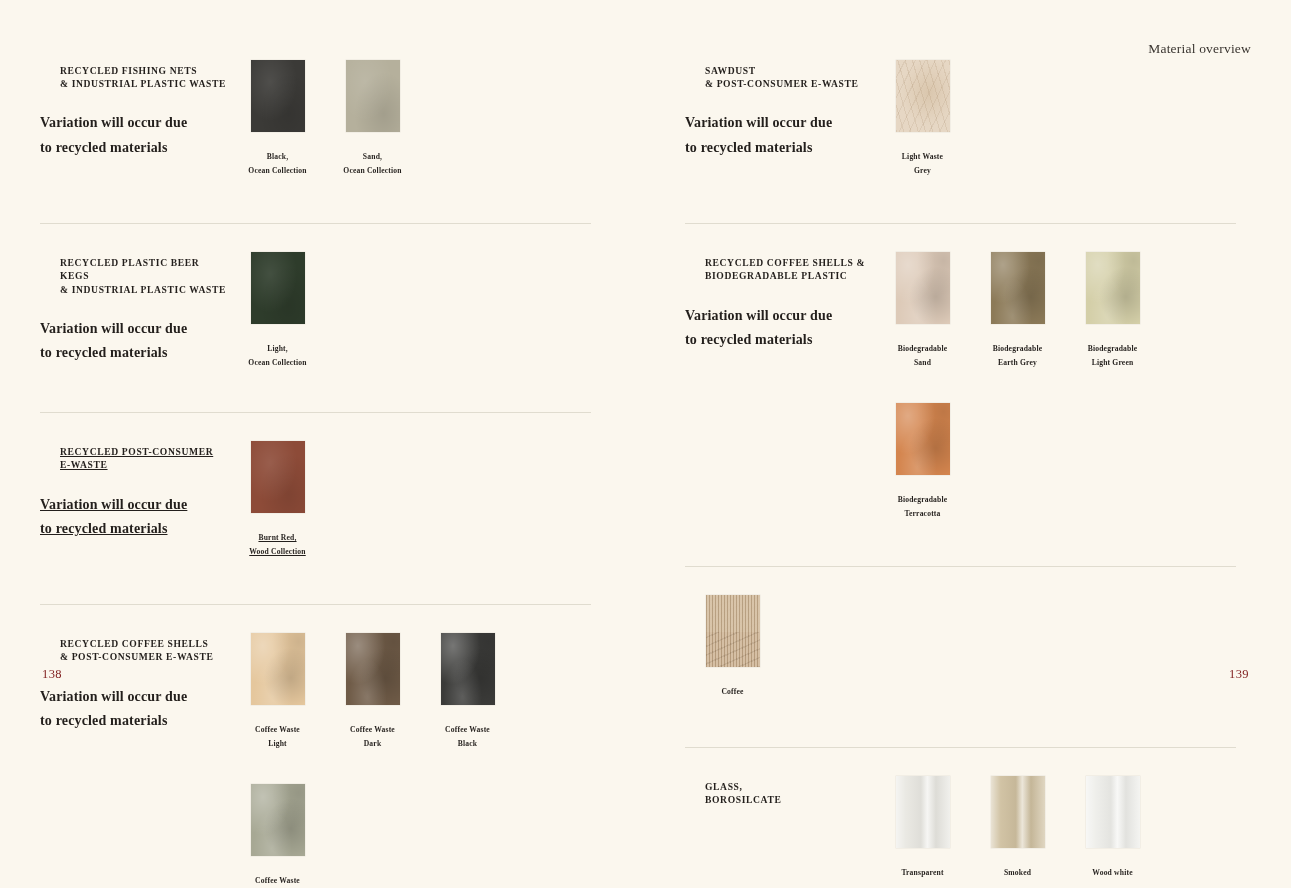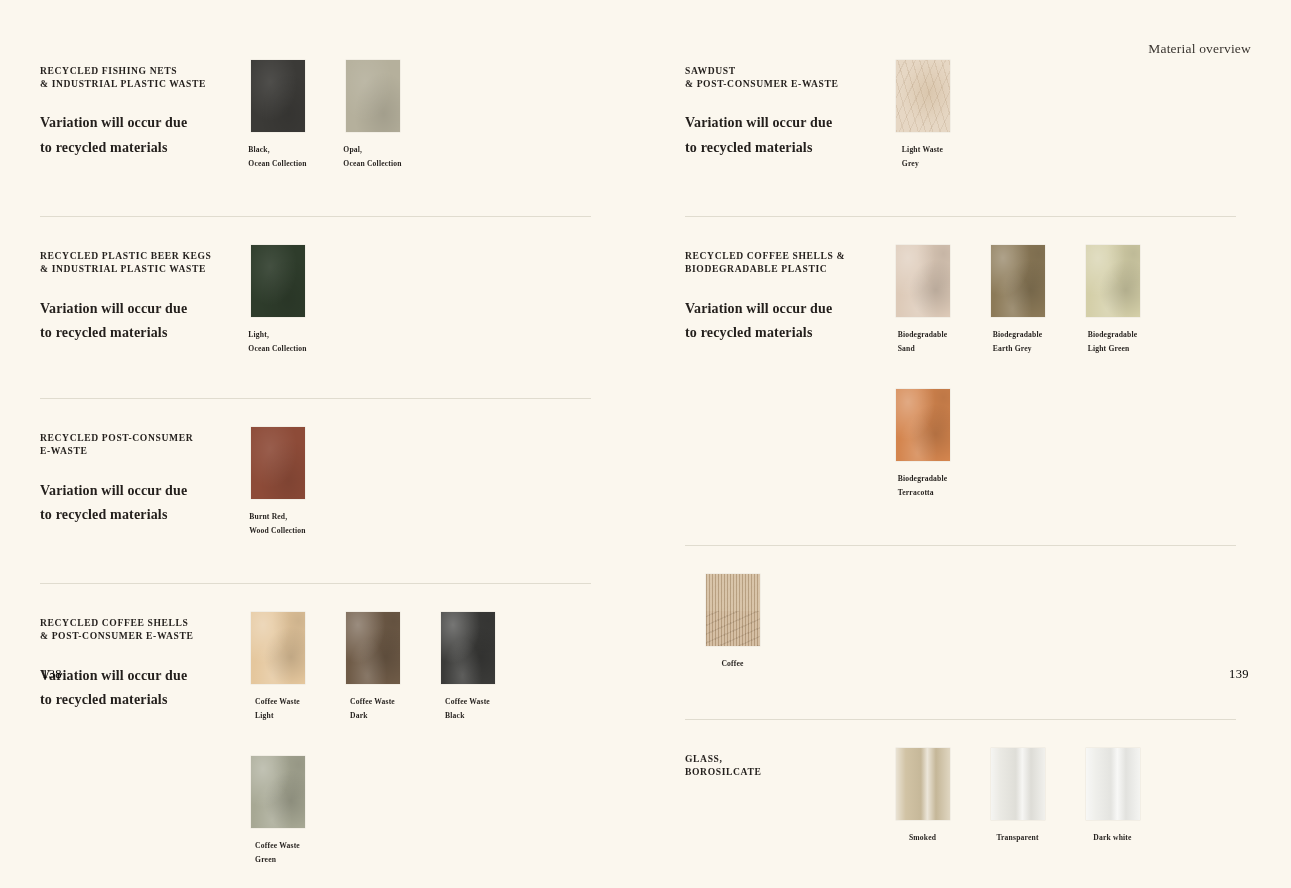--- a/index.html
+++ b/index.html
@@ -24,21 +24,21 @@
     font-weight:400;
     letter-spacing:.2px;
     color:#3a3530;
   }
 
   
   .folio {
     position:absolute;
     bottom:30px;
     font-size:12.5px;
-    color:#000000;
+    color:#7f1d1d;
     letter-spacing:.4px;
   }
   .folio-left  { left:42px; }
   .folio-right { right:42px; }
 
   
   .columns {
     position:absolute;
     top:0; left:0;
     width:1291px; height:888px;
@@ -71,20 +71,21 @@
   }
   .heading {
     font-family:"Liberation Serif", serif;
     font-weight:700;
     font-size:9.6px;
     letter-spacing:.62px;
     line-height:1.38;
     text-transform:uppercase;
     color:#231f1c;
     white-space:pre-line;
+    margin-left:20px;
   }
   .variation {
     margin-top:21px;
     font-family:"Liberation Serif", serif;
     font-weight:700;
     font-size:14px;
     letter-spacing:.16px;
     line-height:1.72;
     color:#231f1c;
     white-space:pre-line;
@@ -104,27 +105,27 @@
     align-items:center;
   }
   .swatch-chip {
     width:54px;
     height:72px;
     position:relative;
     overflow:hidden;
     box-shadow:0 0 0 0.5px rgba(0,0,0,0.07);
   }
   .swatch-label {
-    margin-top:11px;
+    margin-top:18px;
     font-family:"Liberation Serif", serif;
     font-weight:700;
     font-size:7.6px;
     letter-spacing:.18px;
     line-height:1.78;
-    text-align:left;
+    text-align:center;
     color:#231f1c;
     white-space:pre-line;
   }
   
   .swatches .swatch-cell.row2 { margin-top:34px; }
 </style>
 </head>
 <body>
 
 <div class="page">
@@ -142,21 +143,21 @@
 to recycled materials</div>
             </div>
             <div class="swatches">
               <div class="swatch-cell">
                 <div class="swatch-chip" style="background-color:#3b3a37;background-image:radial-gradient(ellipse at 35% 30%, rgba(255,255,255,.10), rgba(255,255,255,0) 55%),radial-gradient(ellipse at 70% 75%, rgba(0,0,0,.10), rgba(0,0,0,0) 55%);"></div>
                 <div class="swatch-label">Black,
 Ocean Collection</div>
               </div>
               <div class="swatch-cell">
                 <div class="swatch-chip" style="background-color:#b5b09c;background-image:radial-gradient(ellipse at 35% 30%, rgba(255,255,255,.10), rgba(255,255,255,0) 55%),radial-gradient(ellipse at 70% 75%, rgba(0,0,0,.10), rgba(0,0,0,0) 55%);"></div>
-                <div class="swatch-label">Opal,
+                <div class="swatch-label">Sand,
 Ocean Collection</div>
               </div>
             </div>
           </div>
         </div>
         <div class="section" style="margin-bottom: 43px;">
           <div class="divider" style="background: rgb(224, 220, 207); margin-bottom: 28px;"></div>
           <div class="section-body">
             <div class="section-text">
               <div class="heading">RECYCLED PLASTIC BEER KEGS
@@ -166,21 +167,21 @@
             </div>
             <div class="swatches">
               <div class="swatch-cell">
                 <div class="swatch-chip" style="background-color:#2e3c2b;background-image:radial-gradient(ellipse at 35% 30%, rgba(255,255,255,.10), rgba(255,255,255,0) 55%),radial-gradient(ellipse at 70% 75%, rgba(0,0,0,.10), rgba(0,0,0,0) 55%);"></div>
                 <div class="swatch-label">Light,
 Ocean Collection</div>
               </div>
             </div>
           </div>
         </div>
-        <div class="section" style="margin-bottom: 46px;">
+        <div class="section" style="margin-bottom: 46px; text-decoration: underline;">
           <div class="divider" style="background: rgb(224, 220, 207); margin-bottom: 28px;"></div>
           <div class="section-body">
             <div class="section-text">
               <div class="heading">RECYCLED POST-CONSUMER
 E-WASTE</div>
               <div class="variation">Variation will occur due
 to recycled materials</div>
             </div>
             <div class="swatches">
               <div class="swatch-cell">
@@ -289,30 +290,30 @@
         </div>
         <div class="section" style="margin-bottom: 34px;">
           <div class="divider" style="background: rgb(224, 220, 207); margin-bottom: 28px;"></div>
           <div class="section-body">
             <div class="section-text">
               <div class="heading">GLASS,
 BOROSILCATE</div>
             </div>
             <div class="swatches">
               <div class="swatch-cell">
+                <div class="swatch-chip" style="background-color:#e9e8e2;background-image:linear-gradient(90deg, rgba(255,255,255,.55) 0%, rgba(255,255,255,.05) 18%, rgba(0,0,0,.045) 46%, rgba(255,255,255,.60) 58%, rgba(0,0,0,.05) 74%, rgba(255,255,255,.35) 100%);"></div>
+                <div class="swatch-label">Transparent</div>
+              </div>
+              <div class="swatch-cell">
                 <div class="swatch-chip" style="background-color:#cfc0a0;background-image:linear-gradient(90deg, rgba(255,255,255,.55) 0%, rgba(255,255,255,.05) 18%, rgba(0,0,0,.045) 46%, rgba(255,255,255,.60) 58%, rgba(0,0,0,.05) 74%, rgba(255,255,255,.35) 100%);"></div>
                 <div class="swatch-label">Smoked</div>
               </div>
               <div class="swatch-cell">
-                <div class="swatch-chip" style="background-color:#e9e8e2;background-image:linear-gradient(90deg, rgba(255,255,255,.55) 0%, rgba(255,255,255,.05) 18%, rgba(0,0,0,.045) 46%, rgba(255,255,255,.60) 58%, rgba(0,0,0,.05) 74%, rgba(255,255,255,.35) 100%);"></div>
-                <div class="swatch-label">Transparent</div>
-              </div>
-              <div class="swatch-cell">
                 <div class="swatch-chip" style="background-color:#eeeeea;background-image:linear-gradient(90deg, rgba(255,255,255,.55) 0%, rgba(255,255,255,.05) 18%, rgba(0,0,0,.045) 46%, rgba(255,255,255,.60) 58%, rgba(0,0,0,.05) 74%, rgba(255,255,255,.35) 100%);"></div>
-                <div class="swatch-label">Dark white</div>
+                <div class="swatch-label">Wood white</div>
               </div>
             </div>
           </div>
         </div>
       </div>
   </div>
 
   <div class="folio folio-left">138</div>
   <div class="folio folio-right">139</div>
 

